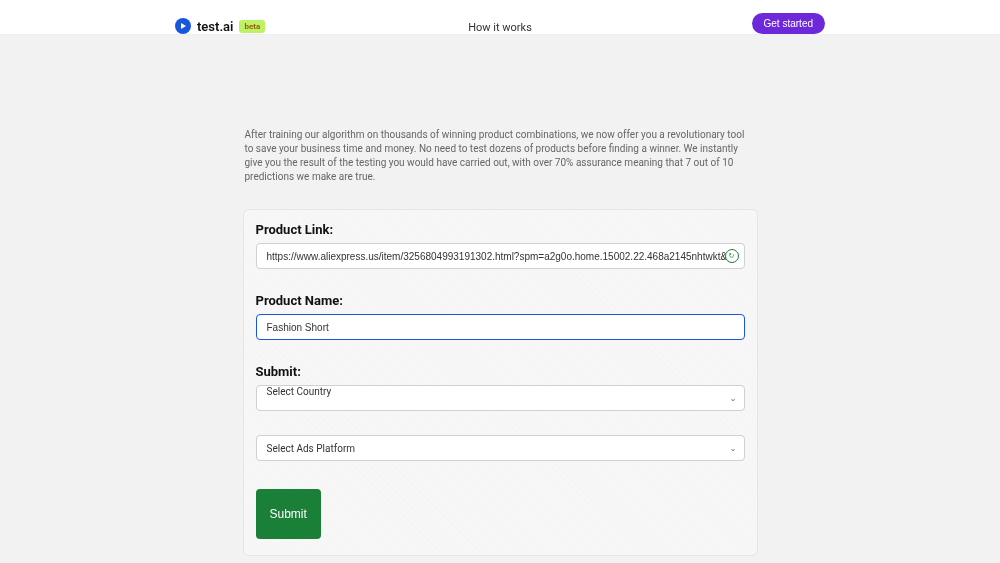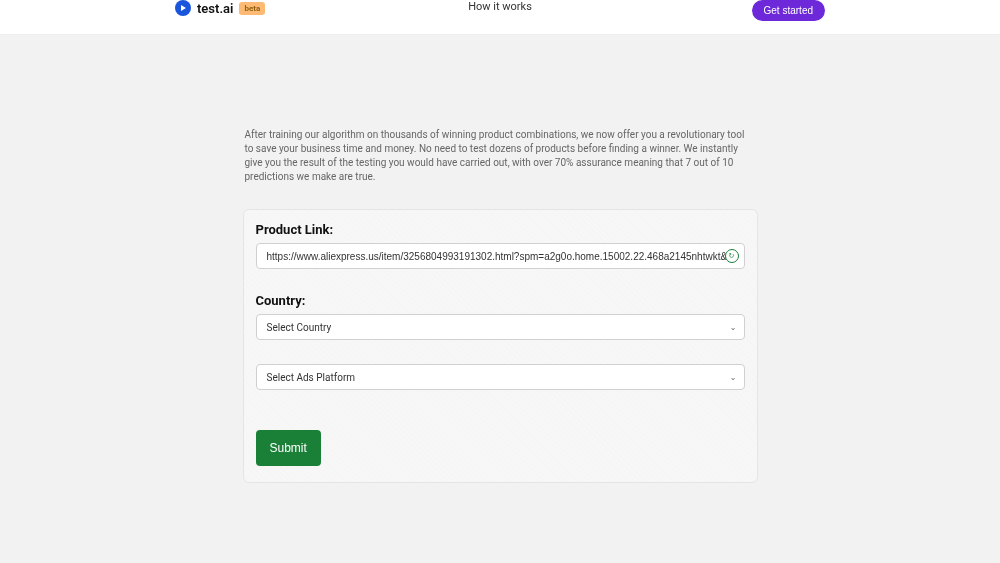--- a/index.html
+++ b/index.html
@@ -7,21 +7,21 @@
     font-family: -apple-system, BlinkMacSystemFont, "Segoe UI", Roboto, Helvetica, Arial, sans-serif;
     background: #f2f2f2;
     width: 1000px;
     height: 563px;
     overflow: hidden;
   }
   .header {
     background: #fff;
     height: 35px;
     display: flex;
-    align-items: flex-start;
+    align-items: flex-end;
     justify-content: space-between;
     padding: 0 175px 0 175px;
     border-bottom: 1px solid #eee;
   }
   .logo-group {
     display: flex;
     align-items: center;
     gap: 6px;
   }
   .logo-icon {
@@ -33,21 +33,21 @@
   }
   .logo-icon::after {
     content: "";
     border-left: 5px solid #fff;
     border-top: 3px solid transparent;
     border-bottom: 3px solid transparent;
     margin-left: 1px;
   }
   .logo-text { font-weight: 600; font-size: 13px; color: #111; }
   .beta-badge {
-    background: #fdba74;
+    background: #bef264;
     color: #92600e;
     font-size: 8px;
     font-weight: 700;
     padding: 2px 5px;
     border-radius: 3px;
   }
   .nav-link {
     font-size: 11px;
     color: #333;
     position: absolute;
@@ -147,25 +147,25 @@
     border-radius: 50%;
     display: flex; align-items: center; justify-content: center;
     font-size: 7px; color: #1a7f37;
     background: #fff;
   }
   .submit-btn {
     background: #1a7f37;
     color: #fff;
     border: none;
     border-radius: 4px;
-    padding: 11px 14px;
+    padding: 18px 14px;
     font-size: 12px;
     font-weight: 500;
     cursor: pointer;
-    margin-top: 16px;
+    margin-top: 4px;
   }
   .typing-cursor::after {
     content: "";
     display: inline-block;
     width: 1px; height: 11px;
     background: #333;
     vertical-align: middle;
     margin-left: 1px;
   }
 </style>
@@ -188,25 +188,29 @@
   <div class="form-panel">
 
     <div class="form-group">
       <label class="form-label">Product Link:</label>
       <div class="input-wrap">
         <input class="form-input" type="text" value="https://www.aliexpress.us/item/3256804993191302.html?spm=a2g0o.home.15002.22.468a2145nhtwkt&amp;gps-id=pcJustF2" style="">
         <span class="trailing-icon">↻</span>
       </div>
     </div>
 
-
-    <div class="form-group">
-      <label class="form-label">Country:</label>
+    <div class="form-group">
+      <label class="form-label">Product Name:</label>
+      <input class="form-input focused typing-cursor" type="text" value="Fashion Short " style="">
+    </div>
+
+    <div class="form-group">
+      <label class="form-label">Submit:</label>
       <div class="select-wrap">
-        <div class="form-select" style="display:flex;align-items:center;">
+        <div class="form-select" style="display:flex;">
           <span>Select Country</span>
         </div>
         <span class="select-chevron">⌄</span>
       </div>
     </div>
 
     <div class="form-group">
       <div class="select-wrap">
         <div class="form-select" style="display:flex;align-items:center;">
           <span>Select Ads Platform</span>

